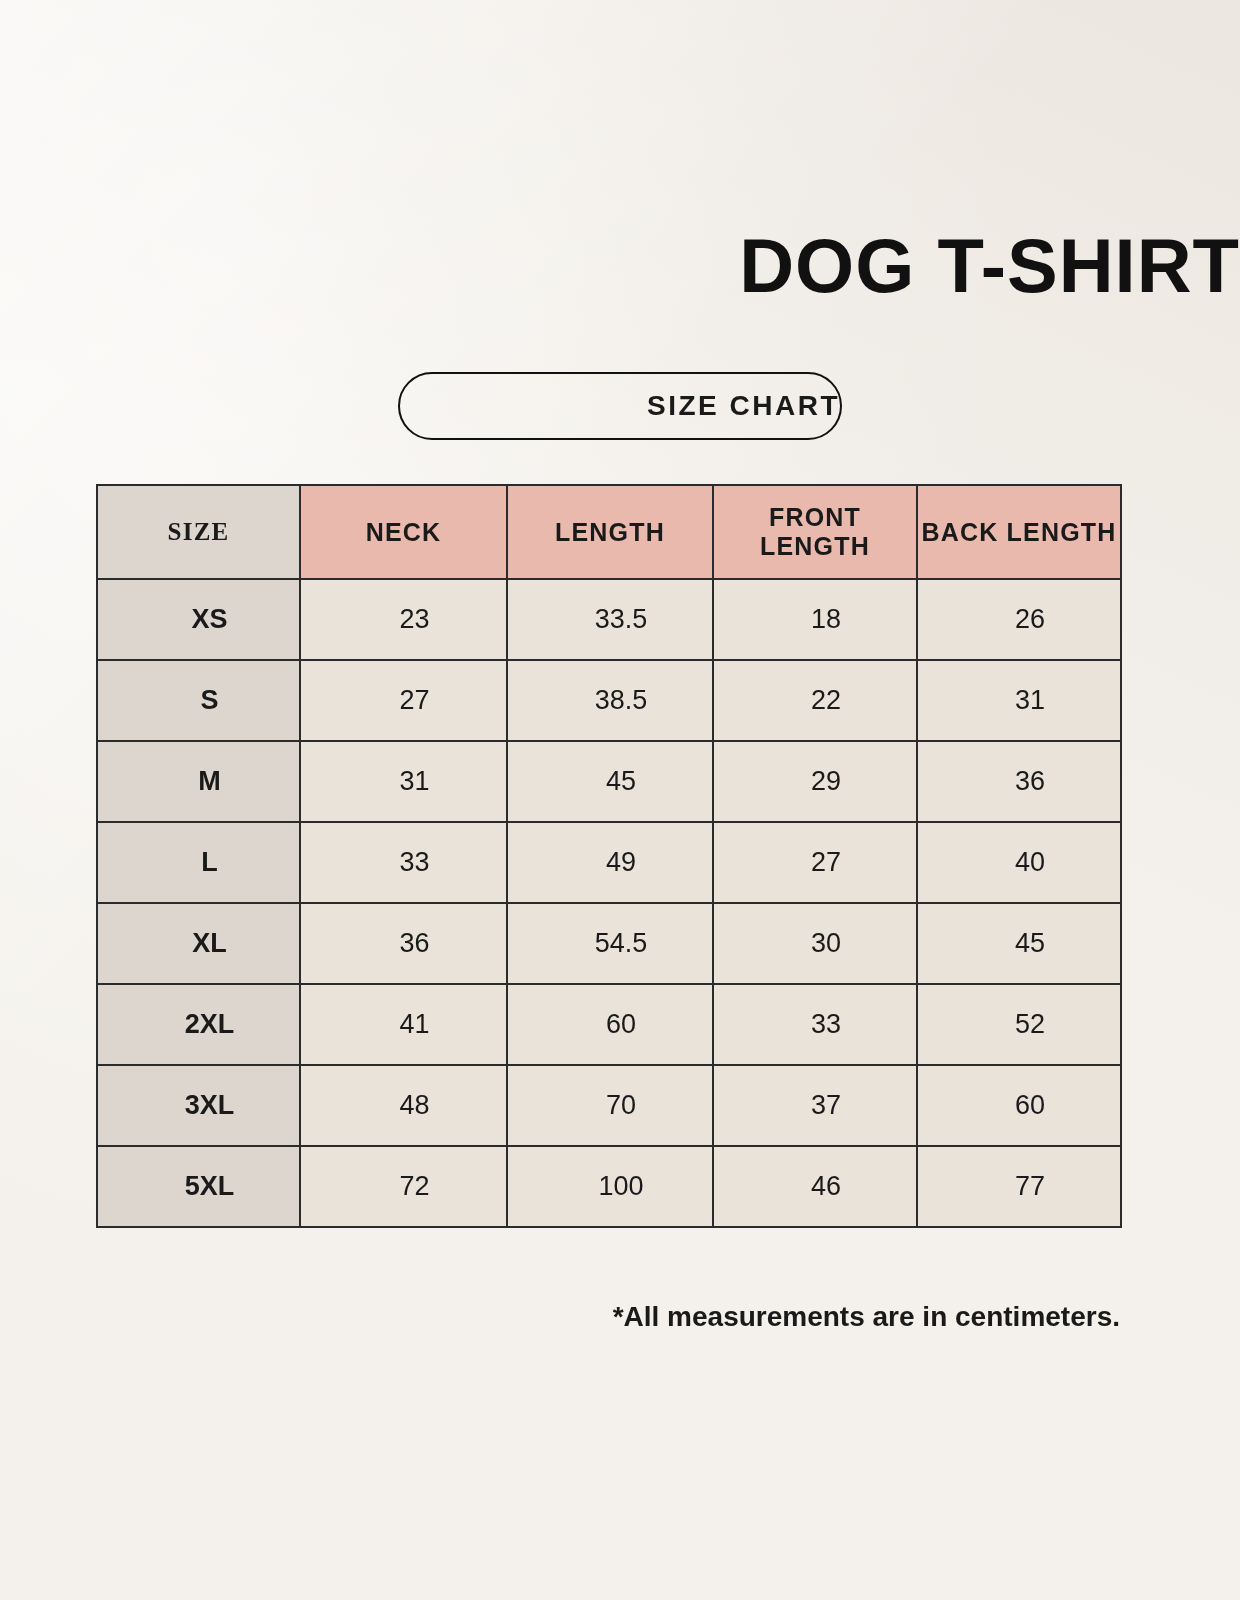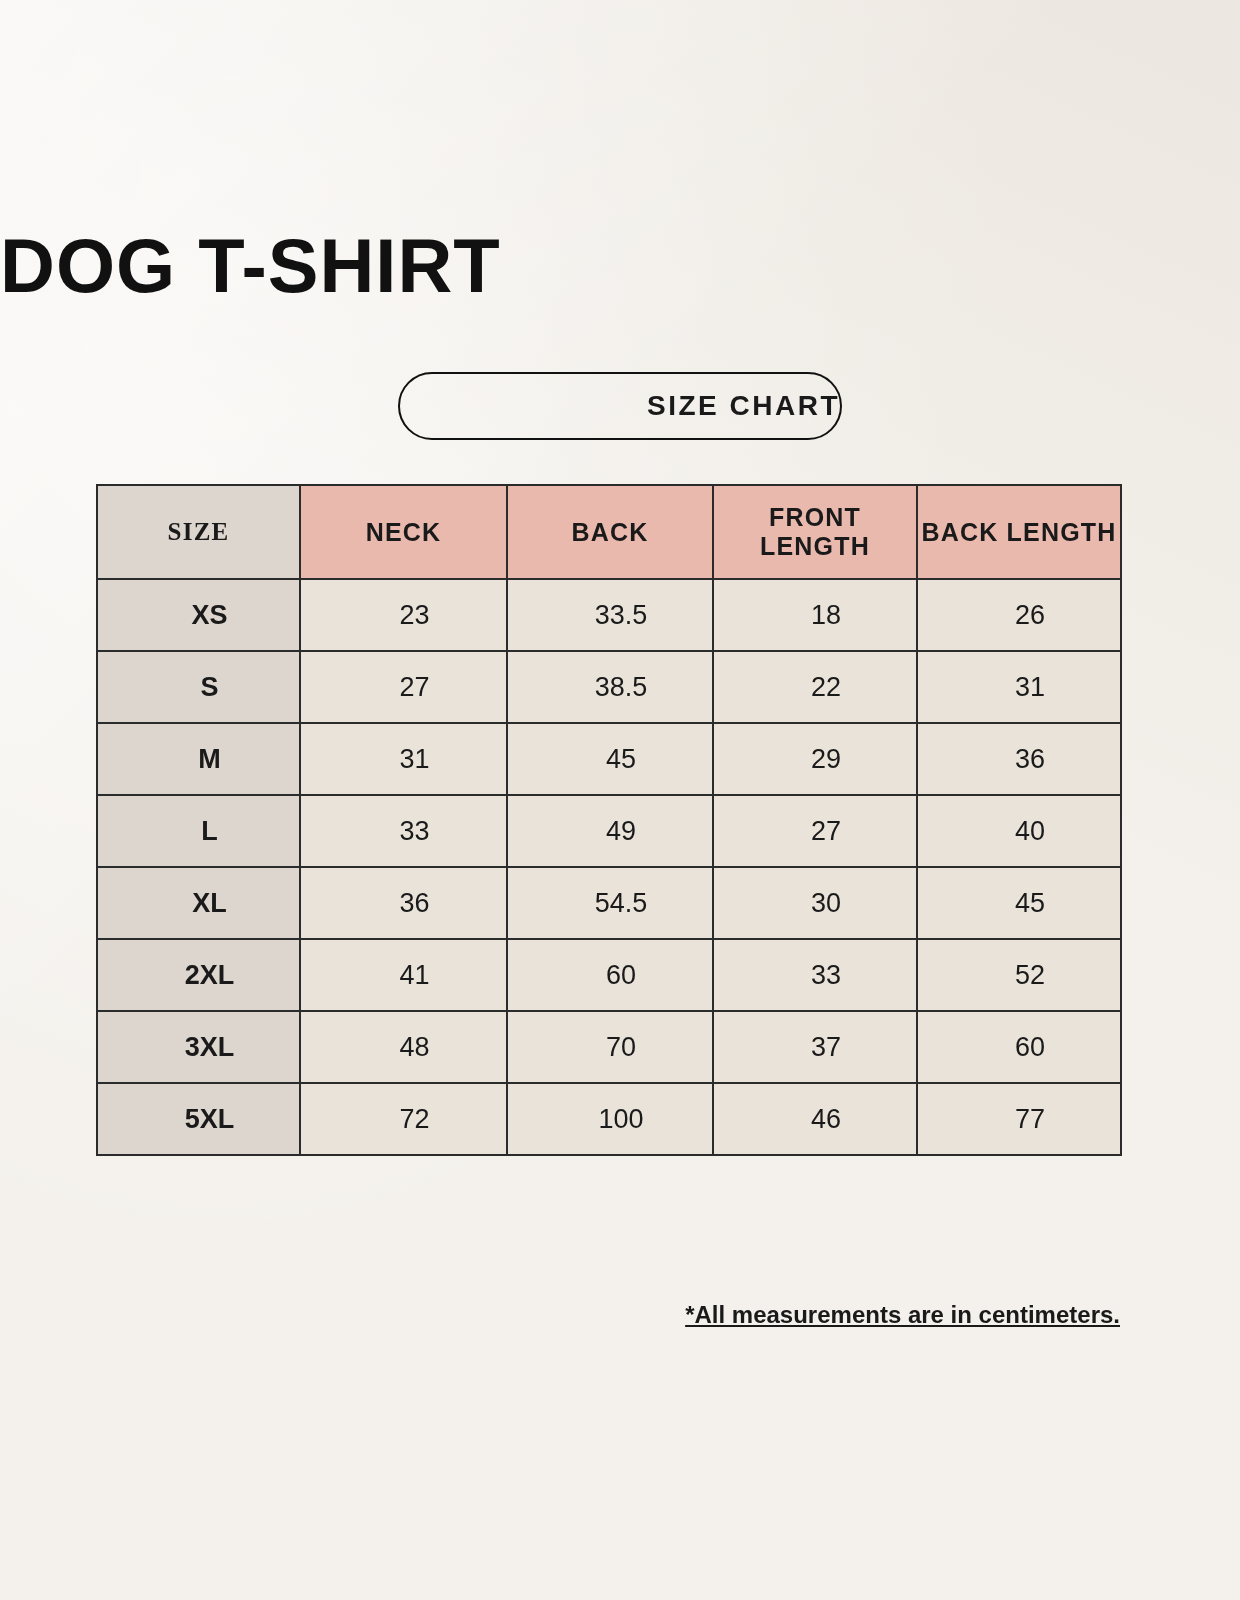--- a/index.html
+++ b/index.html
@@ -29,21 +29,21 @@
     position: relative;
     width: 1240px;
     height: 1600px;
     box-sizing: border-box;
   }
   .title {
     position: absolute;
     top: 228px;
     left: 0;
     width: 1240px;
-    text-align: left;
+    text-align: right;
     font-size: 76px;
     font-weight: 700;
     letter-spacing: 1px;
     line-height: 1;
     color: #111111;
   }
   .pill {
     position: absolute;
     top: 372px;
     left: 50%;
@@ -83,21 +83,21 @@
     font-weight: 700;
     letter-spacing: 1.2px;
     line-height: 1.15;
     background: #e9b9ae;
   }
   thead th.size-head {
     background: #ddd6cf;
     font-family: Liberation Serif, serif;
   }
   tbody td {
-    height: 72px;
+    height: 81px;
     font-size: 27px;
     font-weight: 400;
     background: #e9e3da;
     padding-left: 23px;
   }
   tbody td.size-cell {
     font-weight: 700;
     font-size: 27px;
     background: #ddd6cf;
   }
@@ -105,24 +105,23 @@
   col.c-neck { width: 207px; }
   col.c-girth { width: 206px; }
   col.c-front { width: 204px; }
   col.c-back { width: 204px; }
   .footnote {
     position: absolute;
     top: 1301px;
     left: 96px;
     width: 1024px;
     text-align: right;
-    font-size: 24px;
+    font-size: 28px;
     font-weight: 700;
     color: #1a1a1a;
-    text-decoration: underline;
   }
 </style>
 </head>
 <body>
 
 <div class="page">
   <div class="bg-wash"></div>
 
   <div class="title">DOG T-SHIRT</div>
 
@@ -135,21 +134,21 @@
       <col class="c-size">
       <col class="c-neck">
       <col class="c-girth">
       <col class="c-front">
       <col class="c-back">
     </colgroup>
     <thead>
       <tr>
         <th class="size-head">SIZE</th>
         <th>NECK</th>
-        <th>BACK</th>
+        <th>LENGTH</th>
         <th>FRONT LENGTH</th>
         <th>BACK LENGTH</th>
       </tr>
     </thead>
     <tbody>
       <tr>
         <td class="size-cell">XS</td>
         <td>23</td>
         <td>33.5</td>
         <td>18</td>

